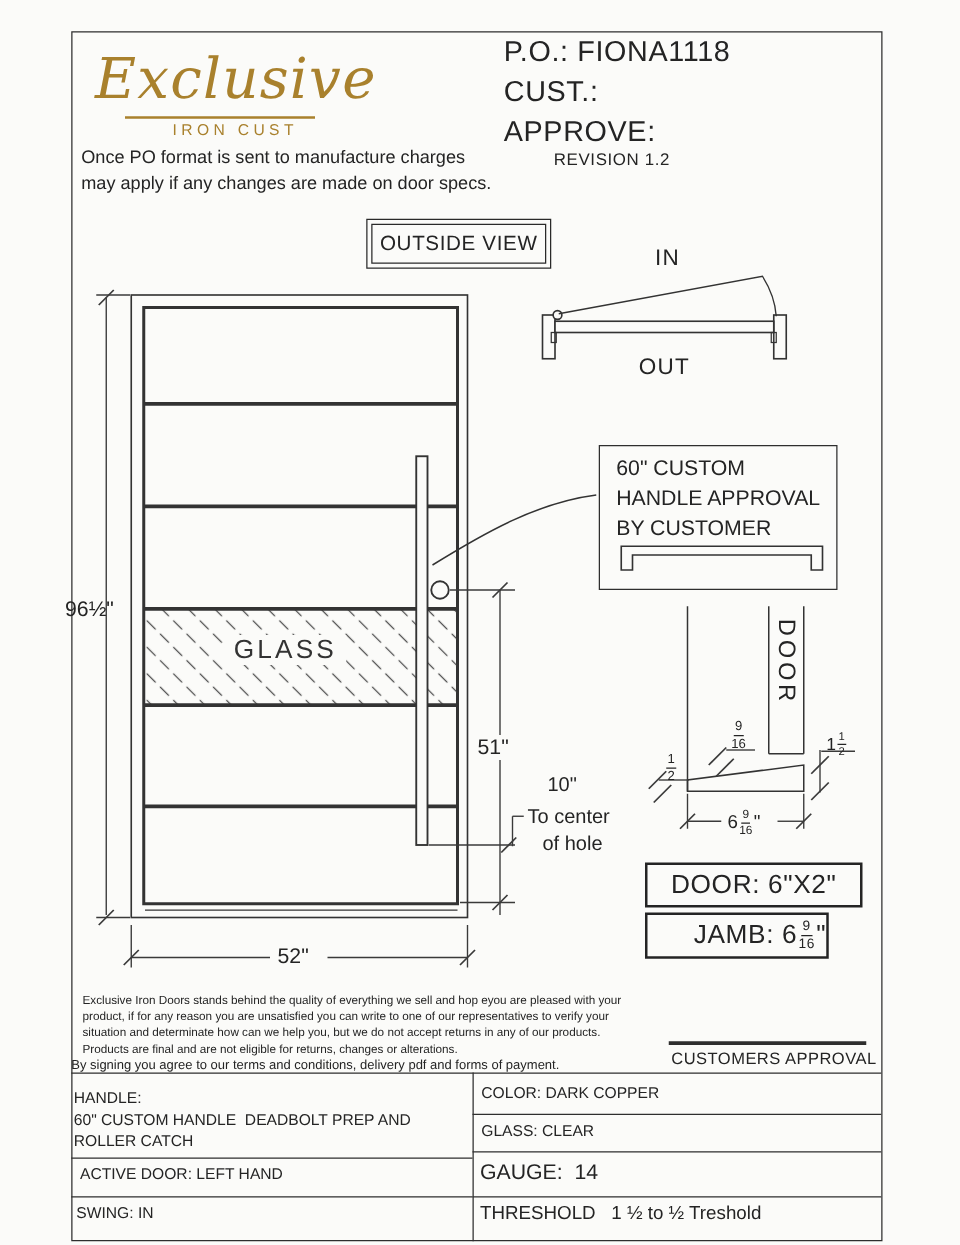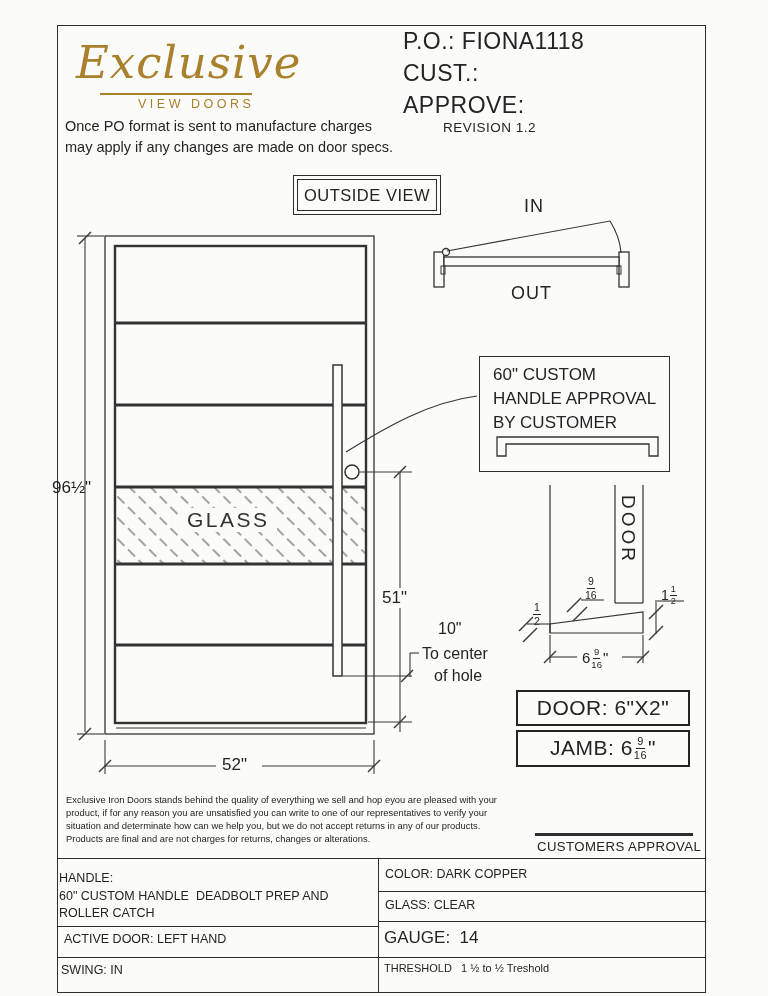--- a/index.html
+++ b/index.html
@@ -27,21 +27,21 @@
 </head>
 <body>
 
 <div class="sheet">
 
   <div class="box" style="left:57px;top:25px;width:649px;height:968px;border-width:1.5px;"></div>
 
   <div>
     <div class="logo-script">Exclusive</div>
     <div class="logo-rule"></div>
-    <div class="logo-sub">VIEW DOORS</div>
+    <div class="logo-sub">IRON CUST</div>
   </div>
 
   <div class="t" style="left:403px;top:28px;font-size:23px;letter-spacing:0.5px;">P.O.: FIONA1118</div>
   <div class="t" style="left:403px;top:60px;font-size:23px;letter-spacing:0.5px;">CUST.:</div>
   <div class="t" style="left:403px;top:92px;font-size:23px;letter-spacing:0.5px;">APPROVE:</div>
   <div class="t" style="left:443px;top:120px;font-size:13.5px;letter-spacing:0.5px;">REVISION 1.2</div>
 
   <div class="t" style="left:65px;top:139px;font-size:14.5px;">may apply if any changes are made on door specs.</div>
   <div class="t" style="left:65px;top:118px;font-size:14.5px;">Once PO format is sent to manufacture charges</div>
 
@@ -178,48 +178,49 @@
   <div class="t" style="left:580px;top:647px;font-size:15px;display:flex;align-items:center;gap:1px;background:#fbfbf9;padding:0 2px;">
     <span>6</span><span class="frac" style="font-size:9.5px;">
       <span class="fn">9</span>
       <span class="fd">16</span>
     </span><span>"</span>
   </div>
 
   <div class="specbox" style="left:516px;top:690px;width:174px;height:36px;">
     <span class="t" style="position:static;font-size:21px;letter-spacing:0.5px;">DOOR: 6"X2"</span>
   </div>
-  <div class="specbox" style="left:516px;top:730px;width:174px;height:37px;">
+  <div class="specbox" style="left:516px;top:730px;width:147px;height:37px;justify-content:flex-end;">
     <span class="t" style="position:static;font-size:21px;display:inline-flex;align-items:center;gap:1px;letter-spacing:0.5px;">
       <span>JAMB: 6</span><span class="frac" style="font-size:11px;">
         <span class="fn">9</span>
         <span class="fd">16</span>
       </span><span>"</span>
     </span>
   </div>
 
   <div class="t" style="left:66px;top:808px;font-size:9.4px;">product, if for any reason you are unsatisfied you can write to one of our representatives to verify your</div>
   <div class="t" style="left:66px;top:795px;font-size:9.4px;">Exclusive Iron Doors stands behind the quality of everything we sell and hop eyou are pleased with your</div>
   <div class="t" style="left:66px;top:821px;font-size:9.4px;">situation and determinate how can we help you, but we do not accept returns in any of our products.</div>
-  <div class="t" style="left:66px;top:834px;font-size:9.4px;">Products are final and are not charges for returns, changes or alterations.</div>
+  <div class="t" style="left:66px;top:834px;font-size:9.4px;">Products are final and are not eligible for returns, changes or alterations.</div>
+  <div class="t" style="left:57px;top:847px;font-size:10.4px;">By signing you agree to our terms and conditions, delivery pdf and forms of payment.</div>
 
   <div class="hl" style="left:535px;top:833px;width:158px;height:3px;"></div>
   <div class="t" style="left:537px;top:839px;font-size:13.2px;letter-spacing:0.4px;">CUSTOMERS APPROVAL</div>
 
   <div class="hl" style="left:57px;top:858px;width:648px;height:1.3px;"></div>
   <div class="vl" style="left:378px;top:858px;width:1.3px;height:135px;"></div>
   <div class="hl" style="left:57px;top:926px;width:321px;height:1.3px;"></div>
   <div class="hl" style="left:57px;top:957px;width:321px;height:1.3px;"></div>
   <div class="hl" style="left:378px;top:891px;width:327px;height:1.3px;"></div>
   <div class="hl" style="left:378px;top:921px;width:327px;height:1.3px;"></div>
   <div class="hl" style="left:378px;top:957px;width:327px;height:1.3px;"></div>
 
   <div class="t" style="left:59px;top:871px;font-size:12.5px;">HANDLE:</div>
   <div class="t" style="left:59px;top:889px;font-size:12.5px;">60" CUSTOM HANDLE  DEADBOLT PREP AND</div>
   <div class="t" style="left:59px;top:906px;font-size:12.5px;">ROLLER CATCH</div>
   <div class="t" style="left:64px;top:932px;font-size:12.5px;">ACTIVE DOOR: LEFT HAND</div>
   <div class="t" style="left:61px;top:963px;font-size:12.5px;">SWING: IN</div>
   <div class="t" style="left:385px;top:867px;font-size:12.5px;">COLOR: DARK COPPER</div>
   <div class="t" style="left:385px;top:898px;font-size:12.5px;">GLASS: CLEAR</div>
   <div class="t" style="left:384px;top:928px;font-size:17px;">GAUGE:  14</div>
-  <div class="t" style="left:384px;top:962px;font-size:11px;">THRESHOLD   1 ½ to ½ Treshold</div>
+  <div class="t" style="left:384px;top:962px;font-size:15px;">THRESHOLD   1 ½ to ½ Treshold</div>
 
 </div>
 
 </body></html>

